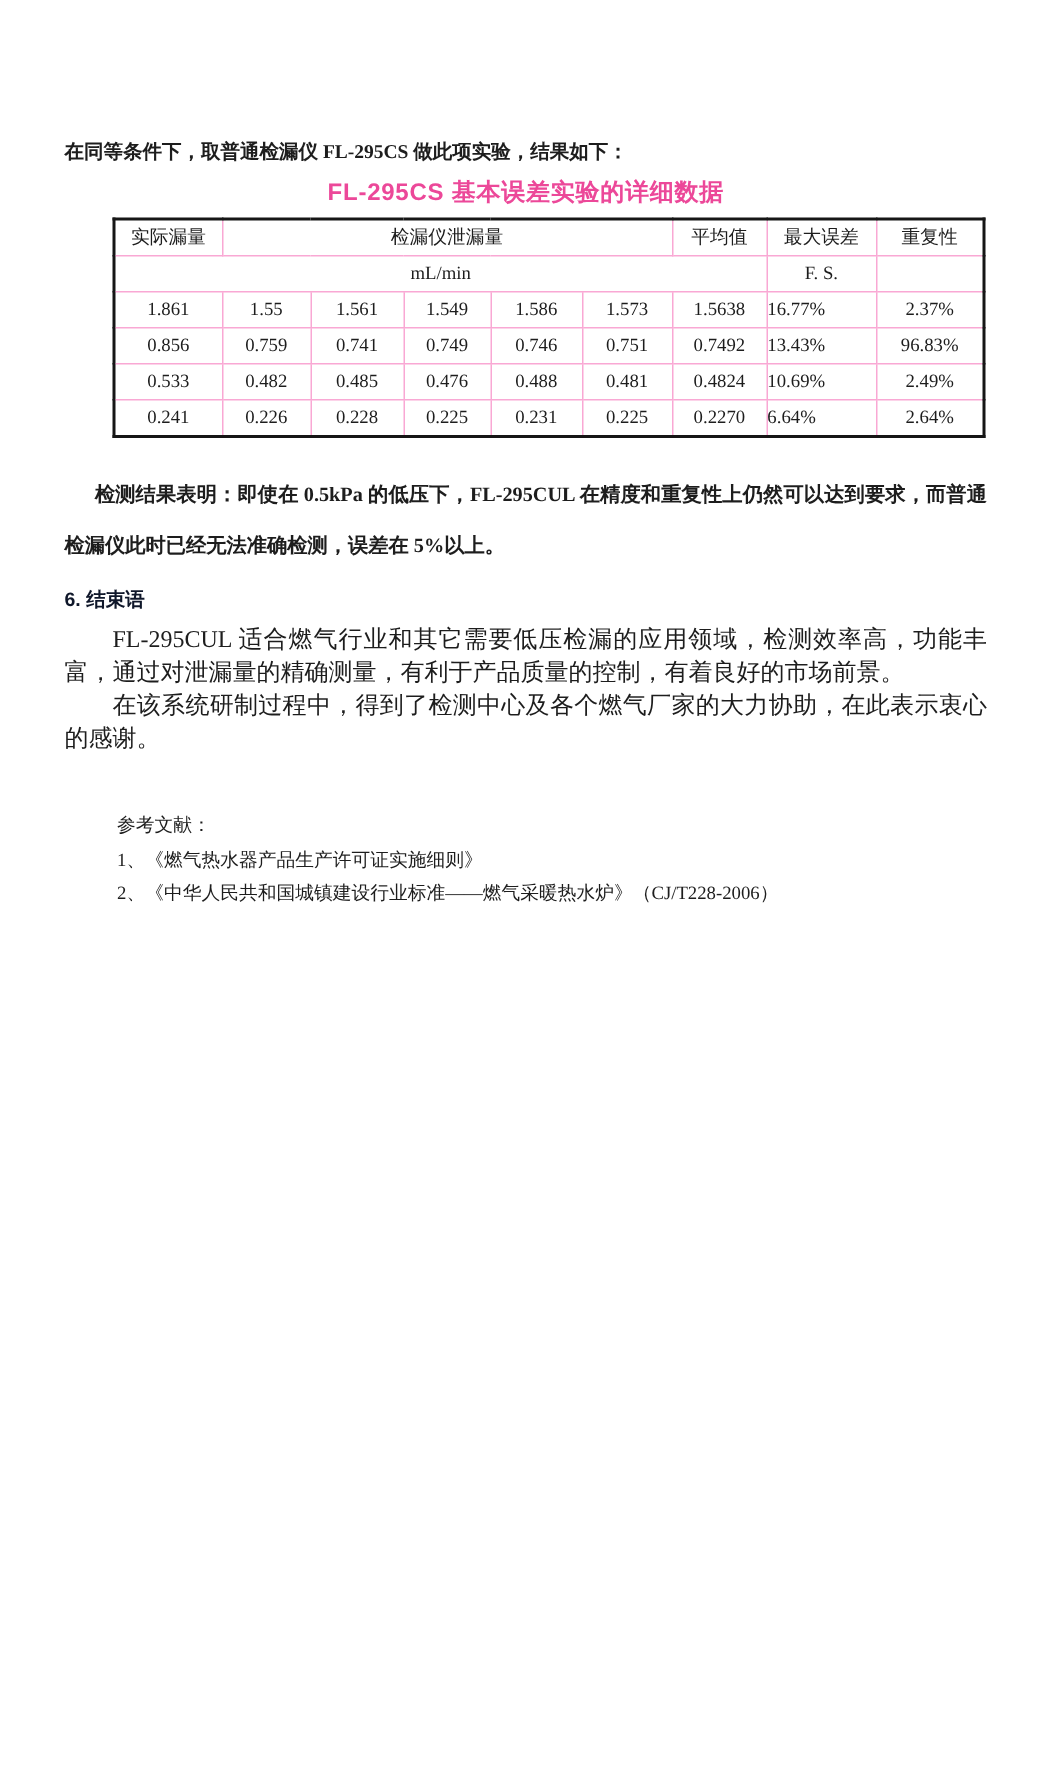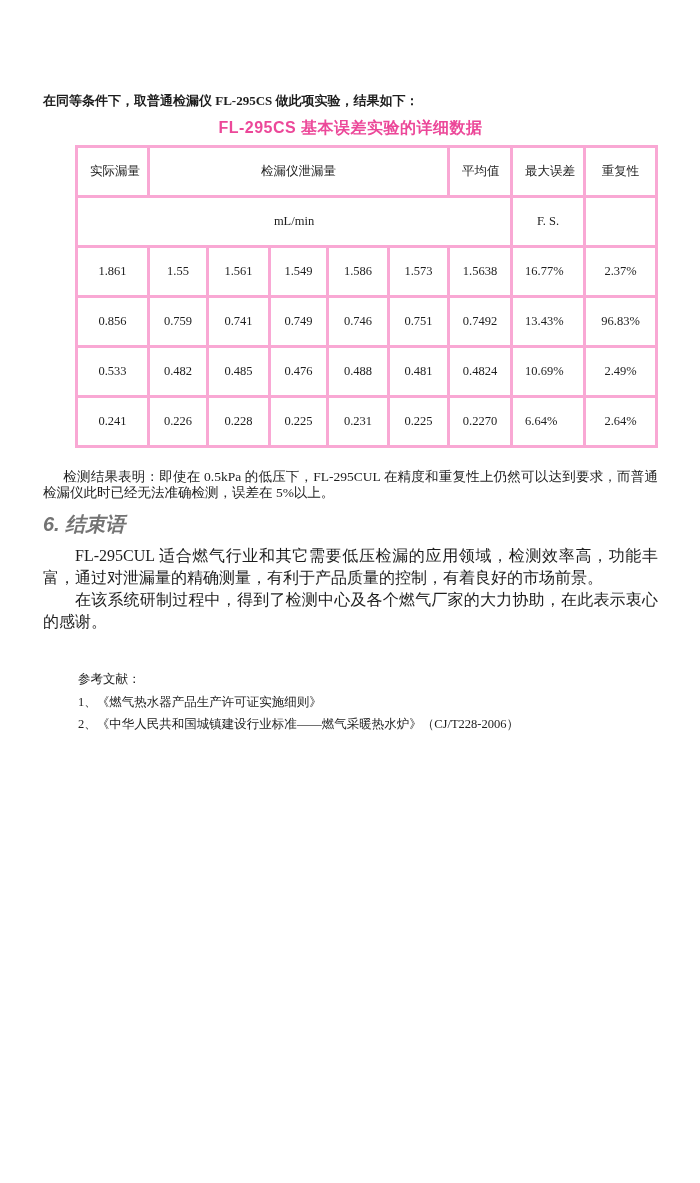--- a/index.html
+++ b/index.html
@@ -31,45 +31,45 @@
     color: #ec4899;
   }
   table.data {
     border-collapse: collapse;
     table-layout: fixed;
     width: 580px;
     margin-left: 32px;
     border: 2px solid #161616;
   }
   table.data td, table.data th {
-    border: 3px solid #f9a8d4;
+    border: 1px solid #f9a8d4;
     text-align: center;
     vertical-align: middle;
     font-size: 12.5px;
     font-weight: normal;
-    padding: 12px;
+    padding: 0;
     height: 23px;
     overflow: hidden;
     white-space: nowrap;
   }
   table.data td.ra { text-align: left; padding-right: 9px; box-sizing: border-box; }
   .para-result {
     font-size: 13.5px;
-    line-height: 16px;
+    line-height: 34px;
     text-align: justify;
     text-indent: 1.5em;
     margin: 21px 0 0 0;
+    font-weight: bold;
   }
   .h6 {
     font-family: "Liberation Sans", "DejaVu Sans", sans-serif;
     font-weight: bold;
-    font-size: 20px;
+    font-size: 13px;
     margin: 10px 0 7px 0;
-    color: #737373;
-    font-style: italic;
+    color: #0f172a;
   }
   .para {
     font-size: 16px;
     line-height: 22px;
     text-align: justify;
     text-indent: 2em;
     margin: 0;
   }
   .refs {
     margin: 35px 0 0 35px;

